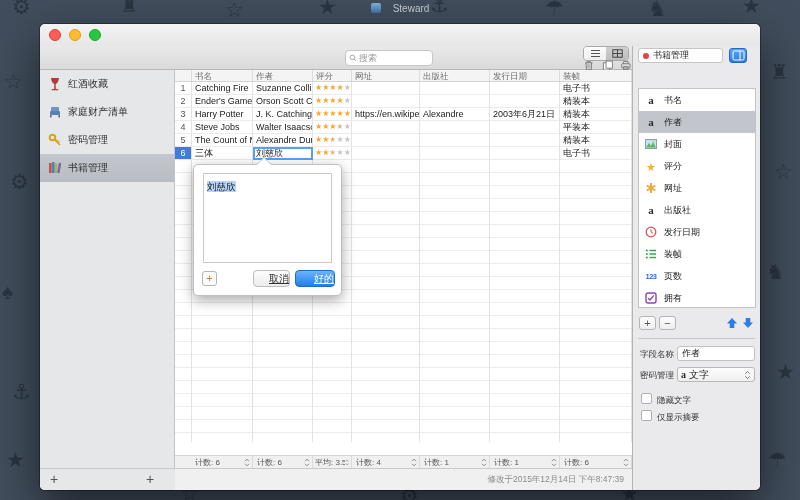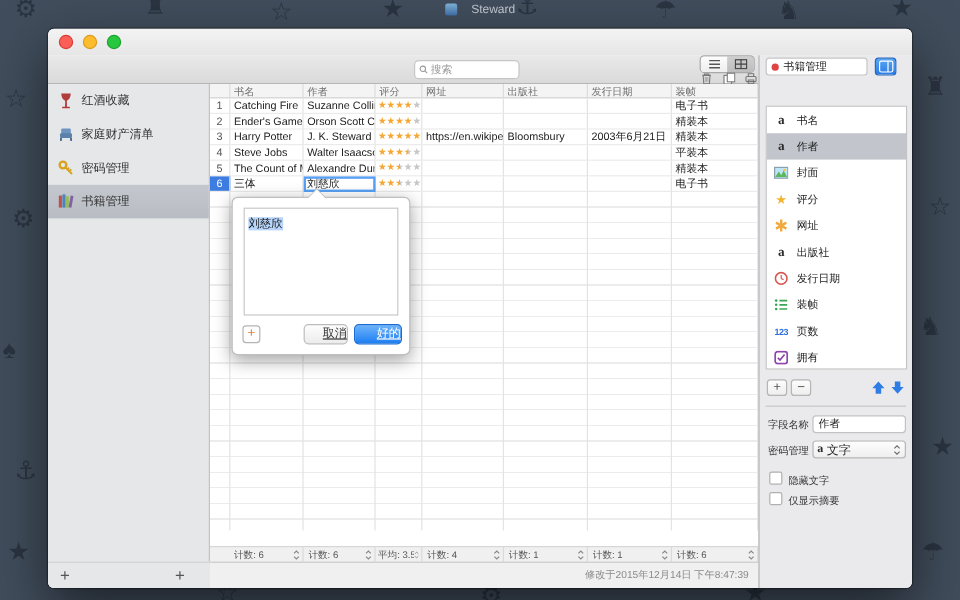--- a/index.html
+++ b/index.html
@@ -259,30 +259,30 @@
           <span class="star empty">★</span>
         </div>
       <div class="tc cu"></div>
       <div class="tc cp"></div>
       <div class="tc cd"></div>
       <div class="tc cb">精装本</div>
     </div>
     <div class="trow">
       <div class="tc cn">3</div>
       <div class="tc ct">Harry Potter</div>
-      <div class="tc ca">J. K. Steward</div>
+      <div class="tc ca">J. K. Catching</div>
       <div class="tc cr stars">
           <span class="star full">★</span>
           <span class="star full">★</span>
           <span class="star full">★</span>
           <span class="star full">★</span>
           <span class="star full">★</span>
         </div>
       <div class="tc cu">https://en.wikipedia...</div>
-      <div class="tc cp">Bloomsbury</div>
+      <div class="tc cp">Alexandre</div>
       <div class="tc cd">2003年6月21日</div>
       <div class="tc cb">精装本</div>
     </div>
     <div class="trow">
       <div class="tc cn">4</div>
       <div class="tc ct">Steve Jobs</div>
       <div class="tc ca">Walter Isaacson</div>
       <div class="tc cr stars">
           <span class="star full">★</span>
           <span class="star full">★</span>

